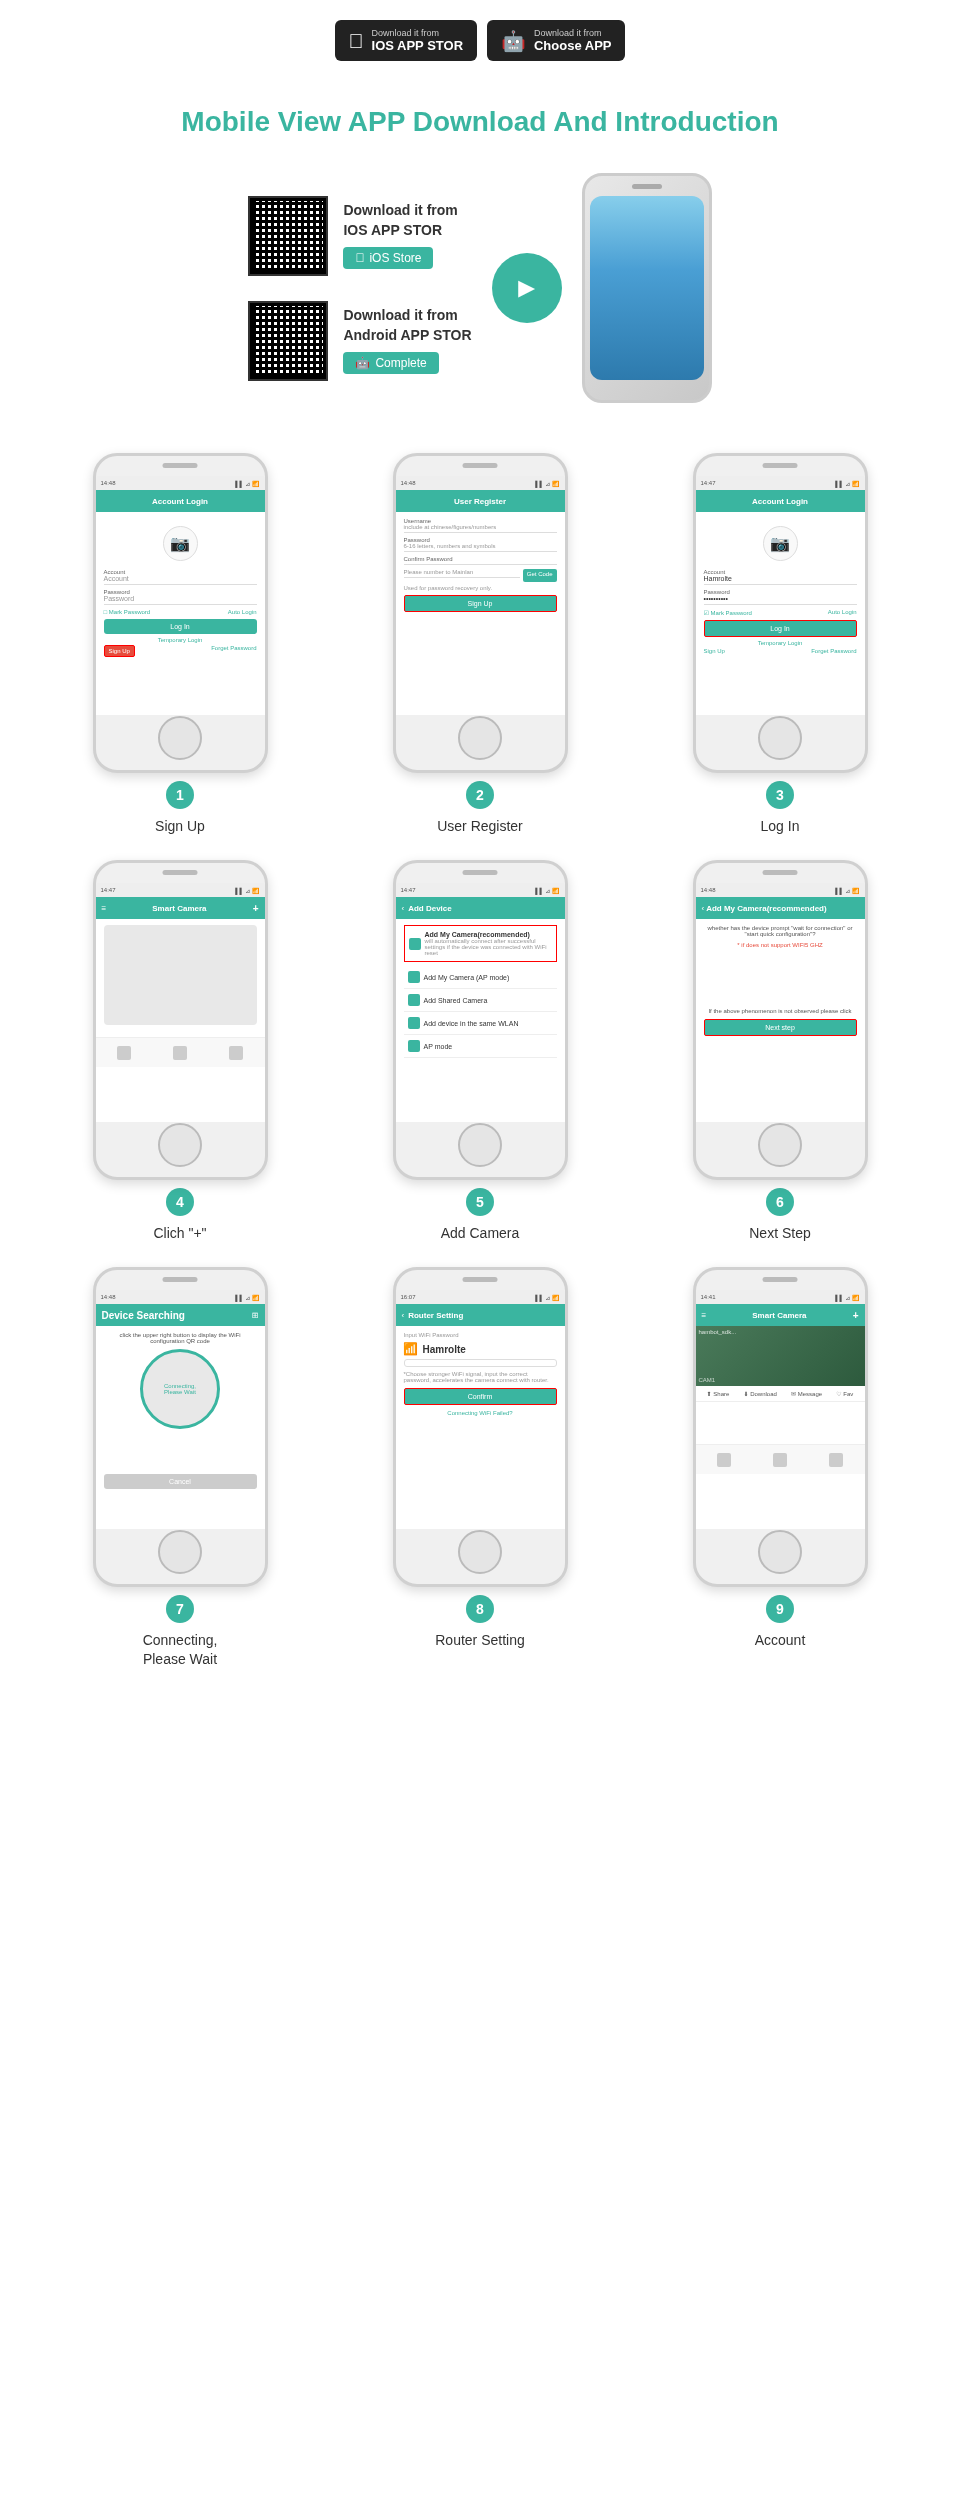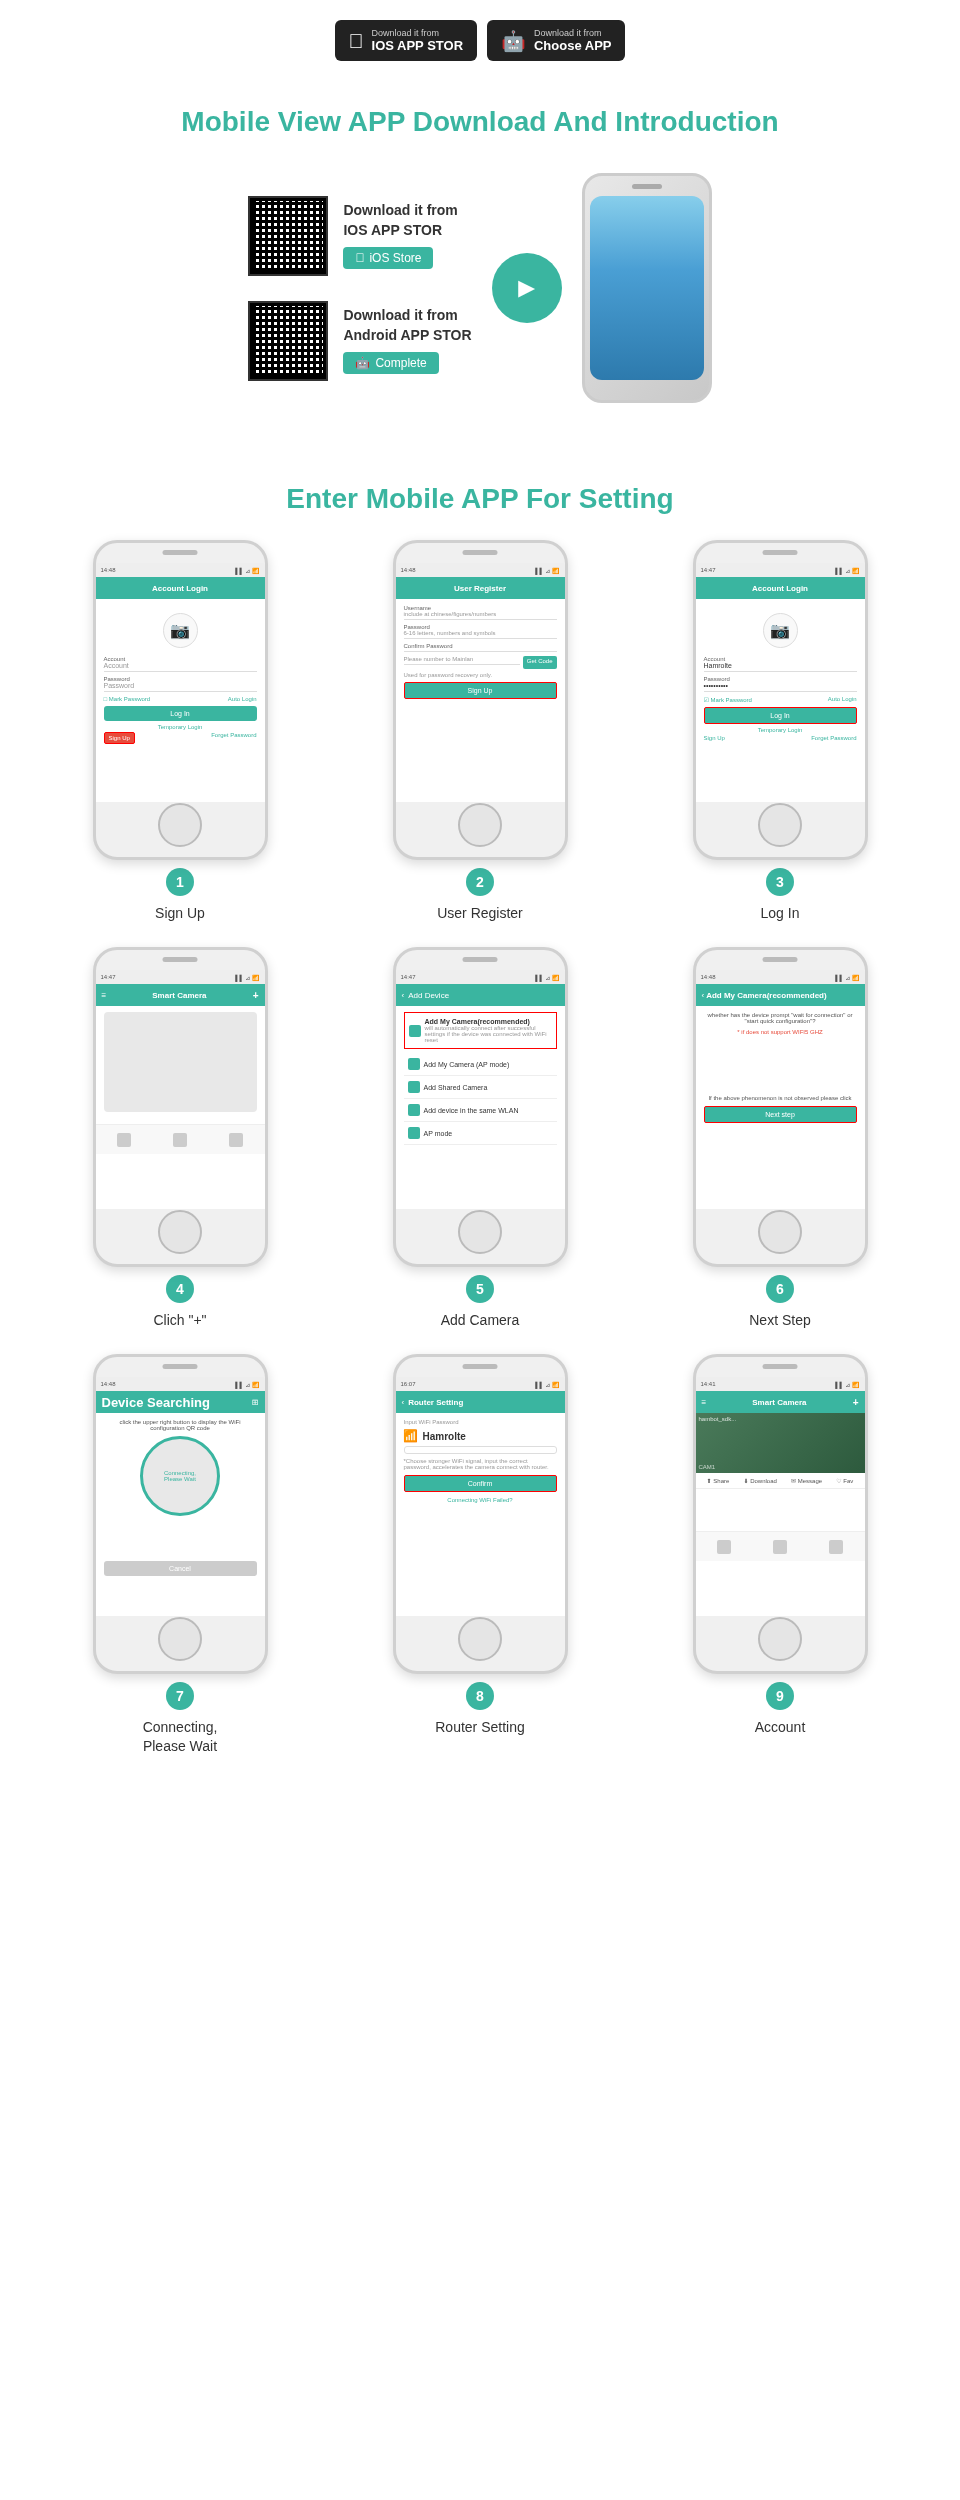--- a/index.html
+++ b/index.html
@@ -383,21 +383,20 @@
   </div>
 
   <div class="arrow-circle">►</div>
 
   <div class="phone-img">
     <div class="phone-img-screen"></div>
   </div>
 </div>
 
 <div class="mobile-section">
-  <h2 class="section-title">Enter Mobile APP For Setting</h2>
 
   <div class="phones-grid">
 
     <div class="phone-card">
       <div class="mock-phone">
         <div class="phone-screen">
           <div class="phone-statusbar">
             <span>14:48</span>
               <span>▌▌ ⊿ 📶</span>
           </div>
@@ -518,21 +517,21 @@
 
     <div class="phone-card">
       <div class="mock-phone">
         <div class="phone-screen">
           <div class="phone-statusbar">
             <span>14:47</span>
               <span>▌▌ ⊿ 📶</span>
           </div>
           <div style="height:22px;background:#3ab5a0;display:flex;align-items:center;padding:0 6px;">
             <span style="color:#fff;font-size:8px;">‹ </span>
-            <span style="color:#fff;font-size:8px;font-weight:normal;margin-left:4px;">Add Device</span>
+            <span style="color:#fff;font-size:8px;font-weight:bold;margin-left:4px;">Add Device</span>
           </div>
           <div class="phone-content">
             <div class="menu-item highlighted-item" style="margin-bottom:4px;">
               <div class="menu-item-icon"></div>
               <div>
                 <div style="font-weight:bold;font-size:7px;">Add My Camera(recommended)</div>
                 <div style="font-size:6px;color:#999;">will automatically connect after successful settings if the device was connected with WiFi reset</div>
               </div>
             </div>
             <div class="menu-item">
@@ -583,21 +582,21 @@
     </div>
 
     <div class="phone-card">
       <div class="mock-phone">
         <div class="phone-screen">
           <div class="phone-statusbar">
             <span>14:48</span>
               <span>▌▌ ⊿ 📶</span>
           </div>
           <div style="height:22px;background:#3ab5a0;display:flex;align-items:center;justify-content:space-between;padding:0 6px;">
-            <span style="color:#fff;font-size:13px;font-weight:bold;">Device Searching</span>
+            <span style="color:#fff;font-size:10px;font-weight:bold;">Device Searching</span>
             <span style="color:#fff;font-size:8px;">⊞</span>
           </div>
           <div class="phone-content">
             <div style="font-size:6px;color:#555;text-align:center;margin-bottom:5px;">click the upper right button to display the WiFi configuration QR code</div>
             <div style="width:80px;height:80px;border-radius:50%;border:3px solid #3ab5a0;margin:5px auto;background:#e8e8e8;display:flex;align-items:center;justify-content:center;font-size:6px;color:#3ab5a0;text-align:center;">Connecting,<br>Please Wait</div>
             <div style="height:30px;"></div>
             <div style="background:#ccc;color:#fff;text-align:center;border-radius:3px;padding:4px 0;font-size:7px;margin-top:10px;">Cancel</div>
           </div>
         </div>
       </div>

